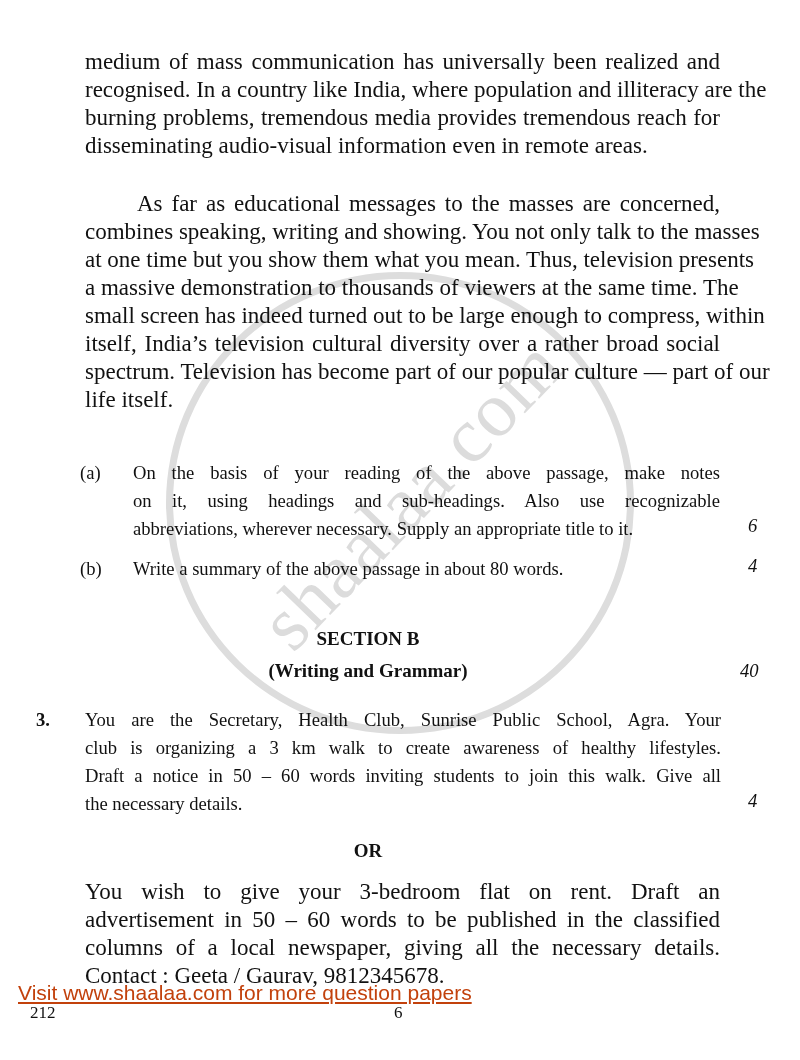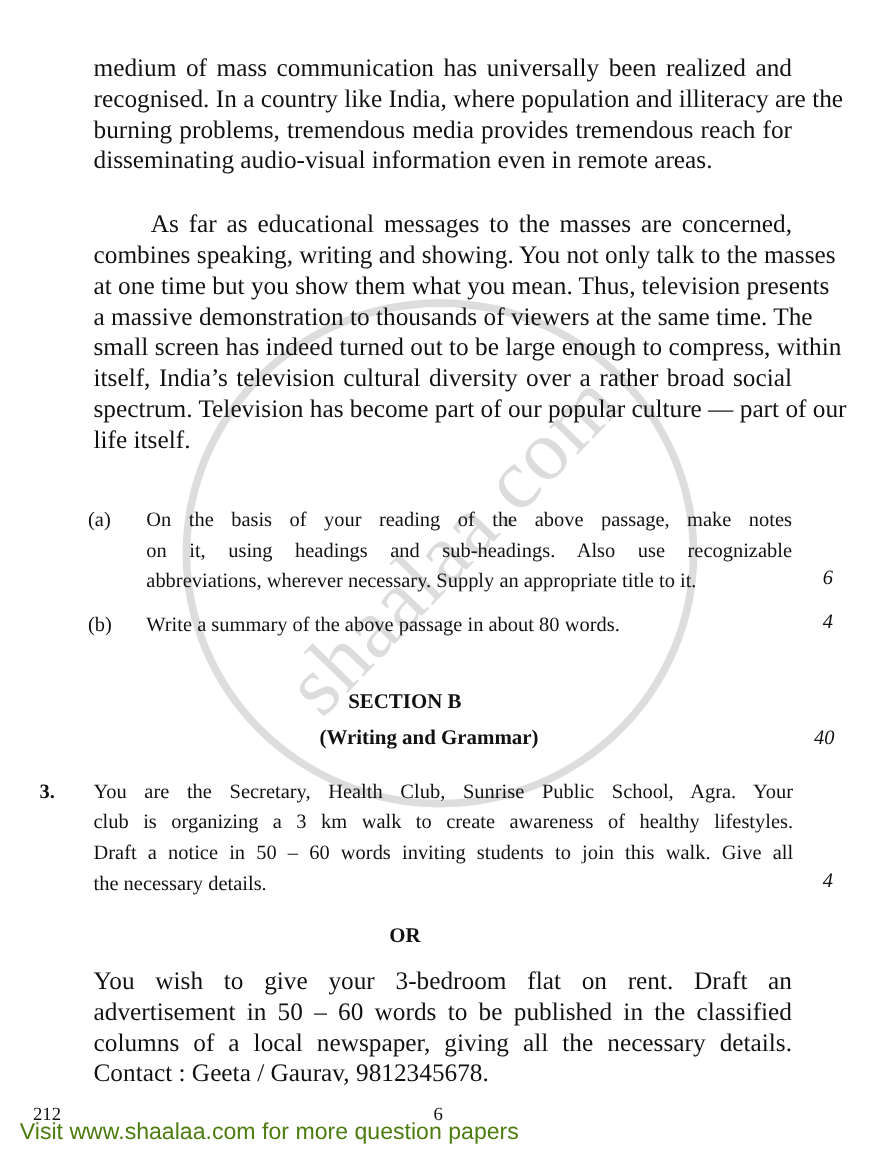--- a/index.html
+++ b/index.html
@@ -143,26 +143,27 @@
   }
 
   .footer-num {
     position: absolute;
     font-size: 17px;
   }
 
   .footer-banner {
     position: absolute;
     left: 18px;
-    top: 1017px;
+    top: 981px;
     font-family: "Liberation Sans", "DejaVu Sans", sans-serif;
     font-size: 21px;
-    color: #4d7c0f;
+    color: #c2410c;
     white-space: nowrap;
     z-index: 3;
+    text-decoration: underline;
   }
 </style>
 </head>
 <body>
 
 <div id="page">
 
   <div class="watermark-layer">
     <div class="wm-circle"></div>
     <div class="wm-text">shaalaa.com</div>
@@ -200,21 +201,21 @@
 
     <div class="subq" style="left:80px; top:555px;">
       <span class="marker">(b)</span>
       <div class="body">
         <span class="jline natural">Write a summary of the above passage in about 80 words.</span>
       </div>
     </div>
     <div class="marks" style="left:748px; top:555px;">4</div>
 
     <div class="center-head" style="top:628px;">SECTION B</div>
-    <div class="center-head" style="top:660px;padding-left:22px;">(Writing and Grammar)</div>
+    <div class="center-head" style="top:660px;">(Writing and Grammar)</div>
     <div class="marks bold" style="left:740px; top:660px;">40</div>
 
     <div class="numq" style="left:36px; top:706px;">
       <span class="marker">3.</span>
       <div class="body">
         <span class="jline">You are the Secretary, Health Club, Sunrise Public School, Agra. Your</span>
         <span class="jline">club is organizing a 3 km walk to create awareness of healthy lifestyles.</span>
         <span class="jline">Draft a notice in 50 – 60 words inviting students to join this walk. Give all</span>
         <span class="jline natural">the necessary details.</span>
       </div>

